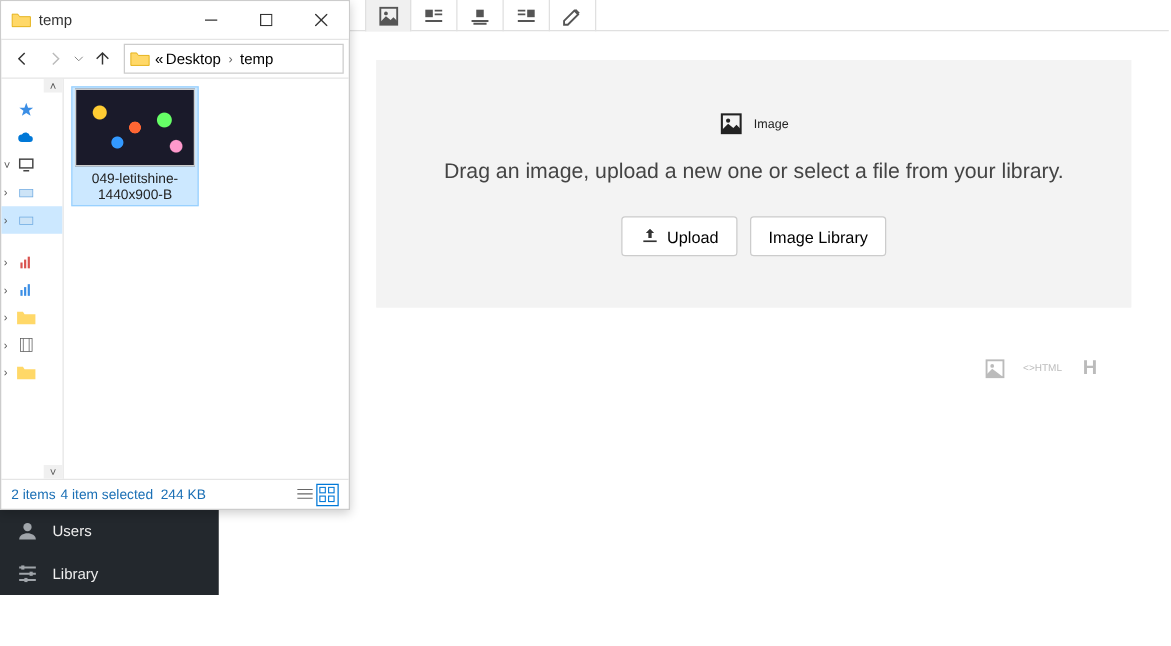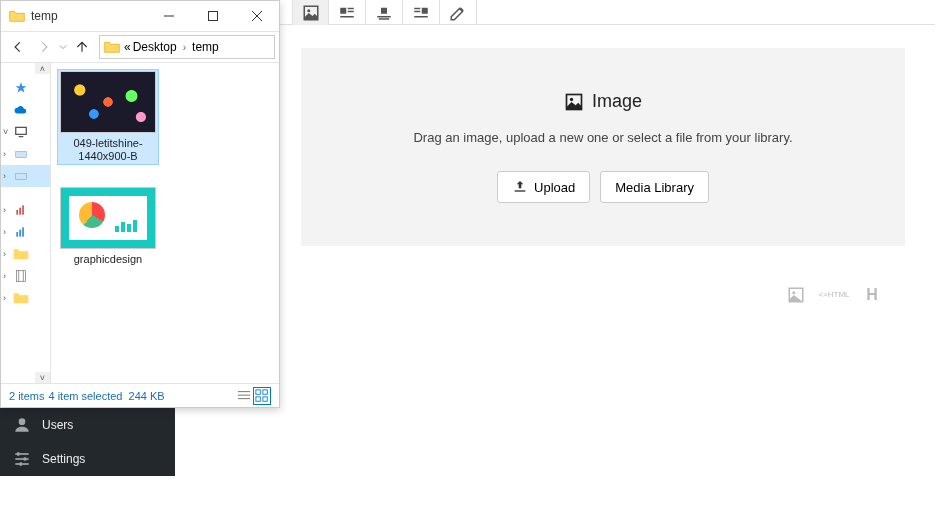--- a/index.html
+++ b/index.html
@@ -12,23 +12,23 @@
 
 
 .editor-area { position: absolute; left: 178px; top: 0; right: 2px; bottom: 0; background: #fff; }
 .editor-toolbar { display: flex; border-bottom: 1px solid #e0e0e0; height: 25px; }
 .tb-btn { width: 37px; height: 25px; display: flex; align-items: center; justify-content: center; border-right: 1px solid #e0e0e0; cursor: pointer; color: #555; }
 .tb-btn.first { border-left: 1px solid #e0e0e0; margin-left: 114px; }
 .tb-btn.active { background: #f0f0f0; }
 .tb-btn svg { width: 18px; height: 18px; }
 
 .image-block { margin: 23px 30px 0 123px; background: #f3f3f3; border: 1px solid #f3f3f3; height: 198px; display: flex; flex-direction: column; align-items: center; justify-content: center; }
-.image-block .heading { display: flex; align-items: center; font-size: 18px; color: #222; margin-bottom: 18px; }
+.image-block .heading { display: flex; align-items: center; font-size: 10px; color: #222; margin-bottom: 18px; }
 .image-block .heading svg { width: 20px; height: 20px; margin-right: 8px; }
-.image-block .instruction { font-size: 13px; color: #444; margin-bottom: 26px; text-align: right; }
+.image-block .instruction { font-size: 17px; color: #444; margin-bottom: 26px; text-align: right; }
 .image-block .buttons { display: flex; gap: 10px; }
 .img-btn { display: flex; align-items: center; background: #fff; border: 1px solid #ccc; padding: 7px 14px; font-size: 13px; cursor: pointer; border-radius: 3px; }
 .img-btn svg { width: 16px; height: 16px; margin-right: 6px; }
 
 .block-footer { display: flex; justify-content: flex-end; gap: 20px; padding: 40px 54px 0 0; color: #bbb; }
 .block-footer .f-icon { width: 18px; height: 18px; display:flex; align-items:center; justify-content:center; cursor:pointer; }
 .block-footer .f-icon.html { font-size: 8px; text-align:center; line-height: 1; }
 
 
 .explorer { position: absolute; left: 0; top: 0; width: 280px; height: 408px; background: #fff; border: 1px solid #ccc; box-shadow: 0 2px 8px rgba(0,0,0,.2); }
@@ -129,21 +129,21 @@
     <div class="instruction">Drag an image, upload a new one or select a file from your library.</div>
     <div class="buttons">
       <div class="img-btn">
         <svg viewBox="0 0 24 24">
             <path d="M12 3 L7 8 H10 V14 H14 V8 H17 Z" fill="#333"></path>
             <rect x="4" y="17" width="16" height="2" fill="#333"></rect>
           </svg>
         <span>Upload</span>
       </div>
       <div class="img-btn">
-        <span>Media Library</span>
+        <span>Image Library</span>
       </div>
     </div>
   </div>
 
   <div class="block-footer">
     <div class="f-icon">
       <svg viewBox="0 0 24 24" width="18" height="18">
           <rect x="3" y="3" width="18" height="18" fill="none" stroke="#bbb" stroke-width="2"></rect>
           <circle cx="9" cy="9" r="2" fill="#bbb"></circle>
           <path d="M3 18 L9 12 L21 21 H3 Z" fill="#bbb"></path>
@@ -167,21 +167,21 @@
   </div>
   <div class="wp-menu-item">
     <svg class="wp-menu-icon" viewBox="0 0 24 24">
         <line x1="4" y1="6" x2="20" y2="6" stroke="currentColor" stroke-width="2"></line>
         <line x1="4" y1="12" x2="20" y2="12" stroke="currentColor" stroke-width="2"></line>
         <line x1="4" y1="18" x2="20" y2="18" stroke="currentColor" stroke-width="2"></line>
         <rect x="6" y="4" width="3" height="4" fill="currentColor"></rect>
         <rect x="14" y="10" width="3" height="4" fill="currentColor"></rect>
         <rect x="9" y="16" width="3" height="4" fill="currentColor"></rect>
       </svg>
-    <span>Settings</span>
+    <span>Library</span>
   </div>
 </div>
 
 <div class="explorer">
   <div class="explorer-titlebar">
     <svg class="folder-ico" viewBox="0 0 24 20">
         <path d="M1 3h7l2 3h13v12H1z" fill="#ffd868" stroke="#e0a800"></path>
       </svg>
     <span class="title">temp</span>
     <div class="winbtn">
@@ -305,34 +305,20 @@
           </svg>
         </div>
       <div class="tree-vbtn" style="bottom:0">˅</div>
     </div>
 
     <div class="file-area">
       <div class="file-item selected">
         <div class="thumb thumb-bokeh"></div>
         <div class="fname">049-letitshine-1440x900-B</div>
       </div>
-      <div class="file-item">
-        <div class="thumb thumb-graphic">
-          <div class="inner">
-              <div class="pie"></div>
-              <div class="bars">
-                <span style="height:6px"></span>
-                <span style="height:10px"></span>
-                <span style="height:8px"></span>
-                <span style="height:12px"></span>
-              </div>
-            </div>
-        </div>
-        <div class="fname">graphicdesign</div>
-      </div>
     </div>
   </div>
 
   <div class="explorer-status">
     <span class="cnt">2 items</span>
     <span class="sel"><span>4 item selected</span>&nbsp;&nbsp;<span>244 KB</span></span>
     <span class="spacer"></span>
     <div class="viewmode">
         <svg width="14" height="14" viewBox="0 0 16 16">
           <line x1="1" y1="3" x2="15" y2="3" stroke="currentColor"></line>

